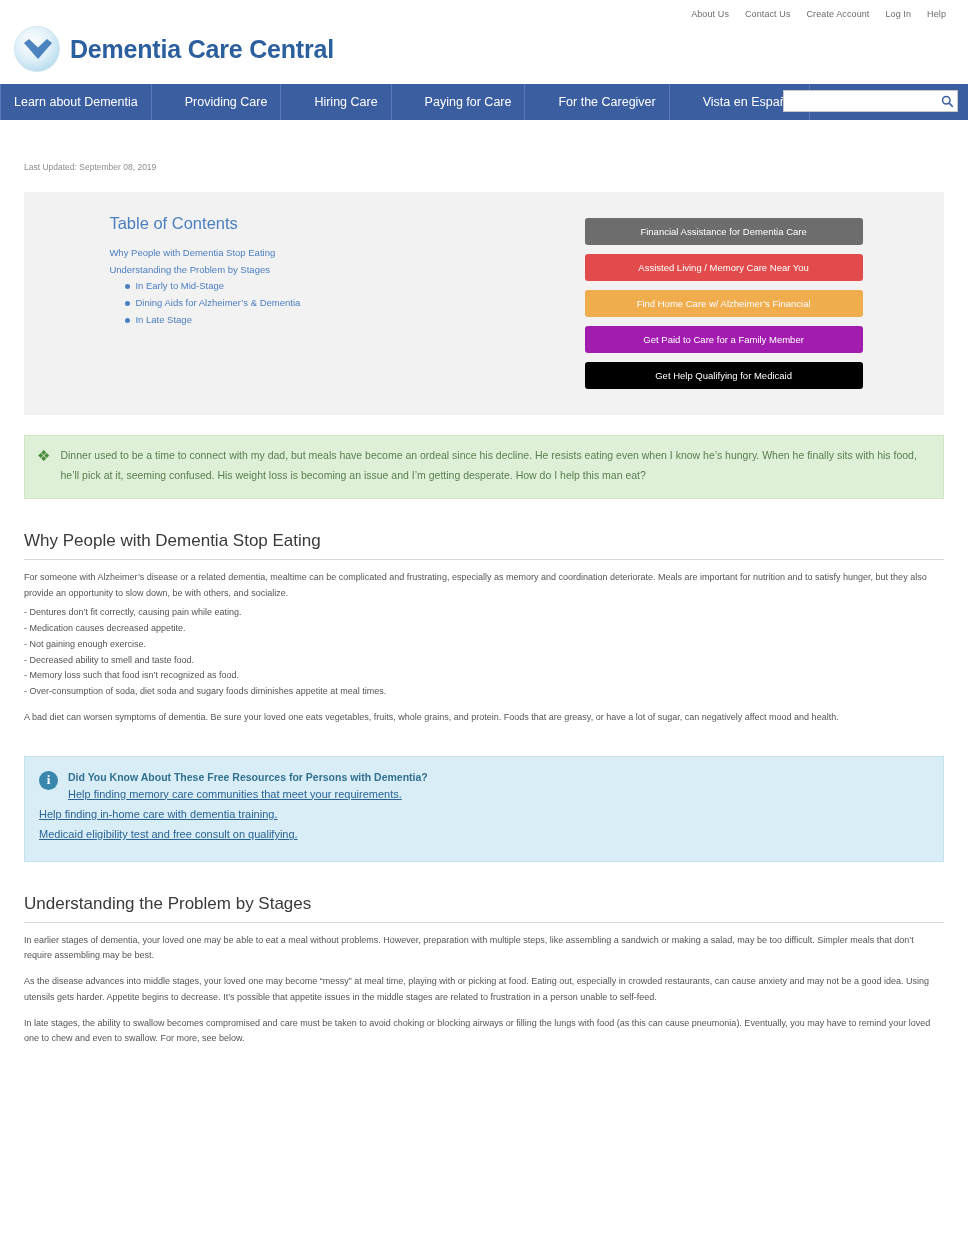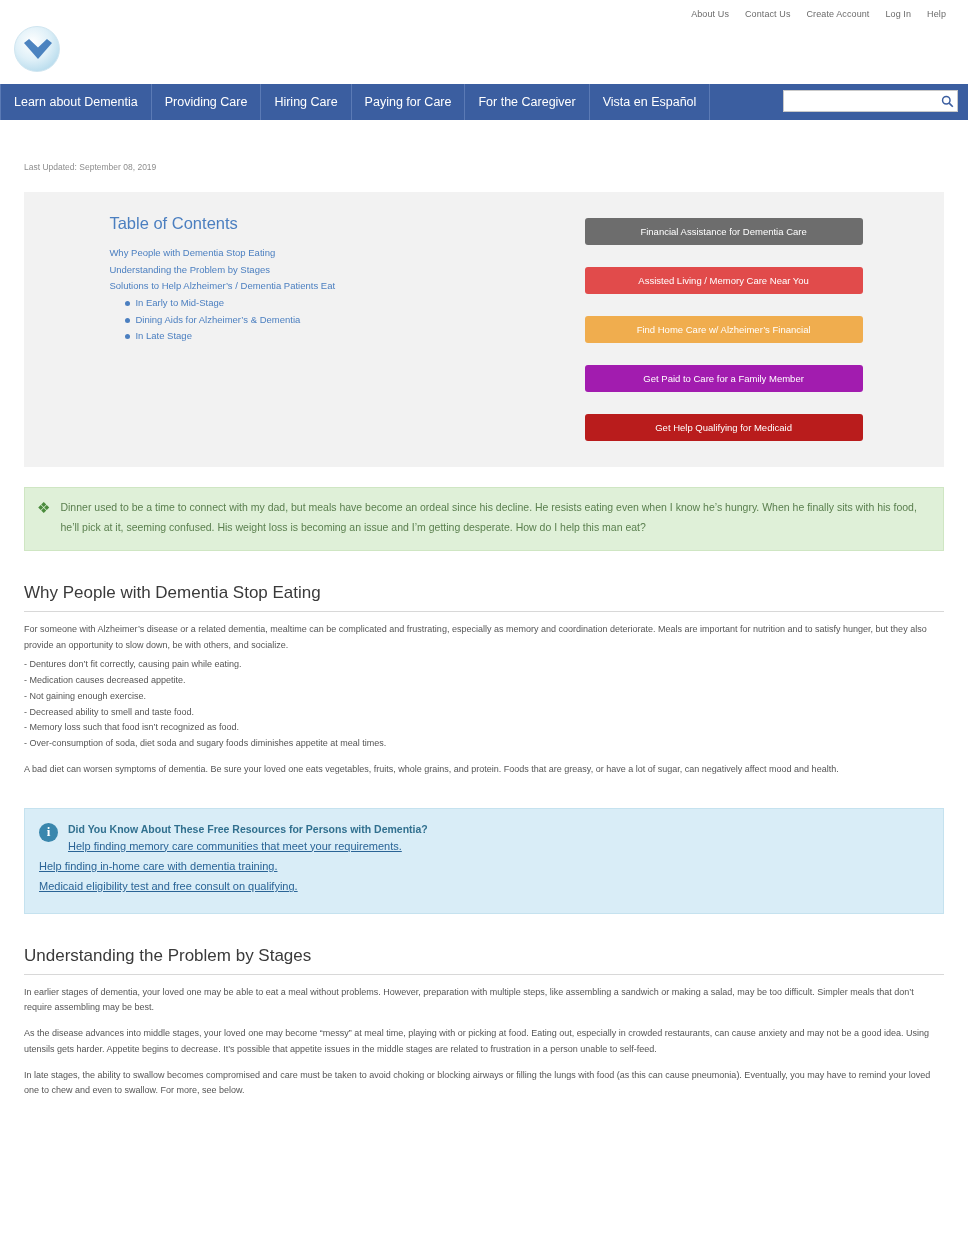--- a/index.html
+++ b/index.html
@@ -67,20 +67,21 @@
     white-space: nowrap;
   }
 
   
   .navbar {
     background: #3b5ea0;
     height: 36px;
     display: flex;
     align-items: stretch;
     position: relative;
+    gap: 20px;
   }
   .nav-item {
     color: #fff;
     font-size: 12.5px;
     display: flex;
     align-items: center;
     padding: 0 13px;
     border-right: 1px solid #5b7ab5;
     white-space: nowrap;
     cursor: pointer;
@@ -184,21 +185,21 @@
     position: absolute;
     left: -10px; top: 6px;
     width: 5px; height: 5px;
     background: #4b7fc0;
     border-radius: 50%;
   }
   .toc-right {
     width: 278px;
     display: flex;
     flex-direction: column;
-    gap: 22px;
+    gap: 9px;
     padding-top: 4px;
   }
   .cta {
     height: 27px;
     border-radius: 3px;
     color: #fff;
     font-size: 9.5px;
     display: flex;
     align-items: center;
     justify-content: center;
@@ -302,20 +303,21 @@
   <div class="utility-bar">
     <a>About Us</a>
     <a>Contact Us</a>
     <a>Create Account</a>
     <a>Log In</a>
     <a>Help</a>
   </div>
 
   <div class="header">
     <div class="logo-mark"></div>
+    <div class="site-title">Dementia Care Central</div>
   </div>
 
   <div class="navbar">
     <div class="nav-item">Learn about Dementia</div>
     <div class="nav-item">Providing Care</div>
     <div class="nav-item">Hiring Care</div>
     <div class="nav-item">Paying for Care</div>
     <div class="nav-item">For the Caregiver</div>
     <div class="nav-item">Vista en Español</div>
 
@@ -333,33 +335,32 @@
   <div class="content">
 
 
     <p class="last-updated">Last Updated: September 08, 2019</p>
 
     <div class="toc-box">
       <div class="toc-left">
         <h2 class="toc-title">Table of Contents</h2>
         <a class="toc-link">Why People with Dementia Stop Eating</a>
         <a class="toc-link">Understanding the Problem by Stages</a>
-        <a class="toc-link">Solutions to Help Alzheimer’s / Dementia Patients Eat</a>
         <div class="toc-sub">
           <a class="toc-link">In Early to Mid-Stage</a>
           <a class="toc-link">Dining Aids for Alzheimer’s &amp; Dementia</a>
           <a class="toc-link">In Late Stage</a>
         </div>
       </div>
       <div class="toc-right">
         <div class="cta" style="background:#6d6d6d">Financial Assistance for Dementia Care</div>
         <div class="cta" style="background:#e14b4b">Assisted Living / Memory Care Near You</div>
         <div class="cta" style="background:#f0ad4e">Find Home Care w/ Alzheimer’s Financial</div>
         <div class="cta" style="background:#a21caf">Get Paid to Care for a Family Member</div>
-        <div class="cta" style="background:#b91c1c">Get Help Qualifying for Medicaid</div>
+        <div class="cta" style="background:#000000">Get Help Qualifying for Medicaid</div>
       </div>
     </div>
   </div>
 
   <div class="quote">
     <div class="quote-icon">❖</div>
     <div class="quote-text">Dinner used to be a time to connect with my dad, but meals have become an ordeal since his decline. He resists eating even when I know he’s hungry. When he finally sits with his food, he’ll pick at it, seeming confused. His weight loss is becoming an issue and I’m getting desperate. How do I help this man eat?</div>
   </div>
 
   <div class="section">

